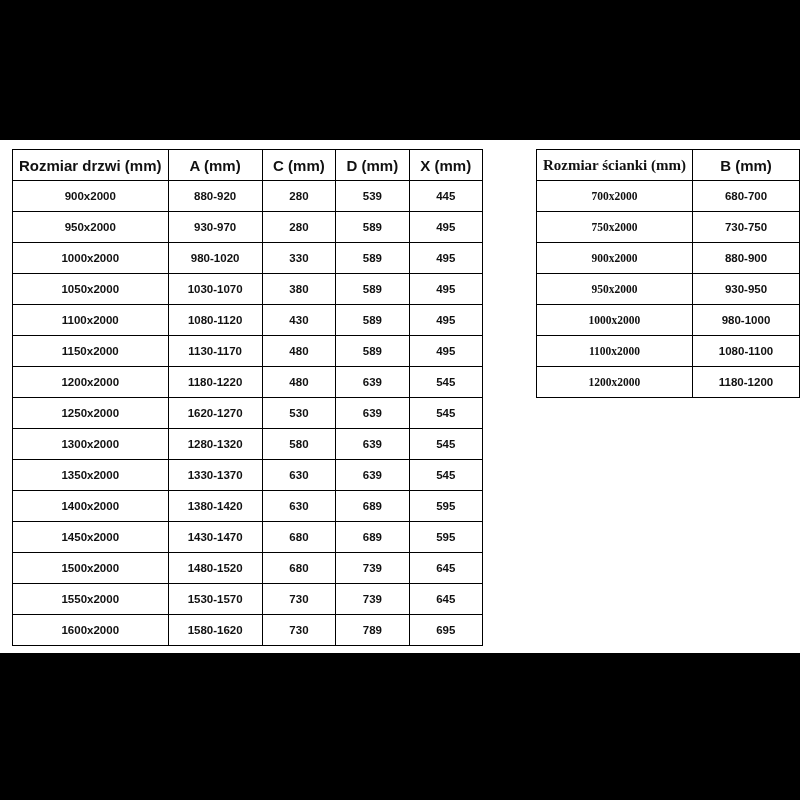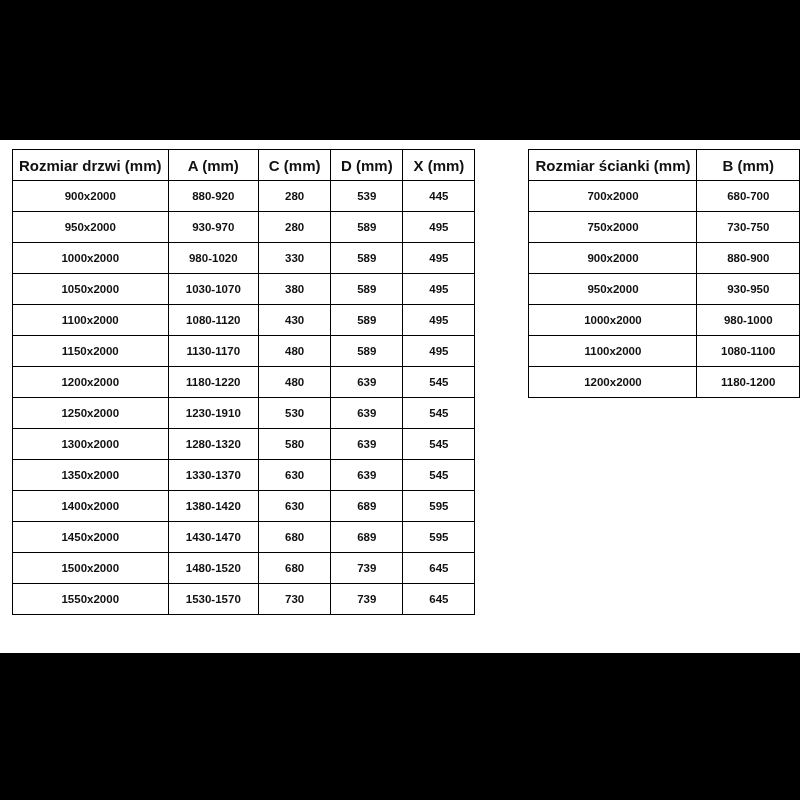--- a/index.html
+++ b/index.html
@@ -66,21 +66,21 @@
   td {
     font-weight: bold;
   }
   
   table.doors th:nth-child(1), table.doors td:nth-child(1) { width: 155px; }
   table.doors th:nth-child(2), table.doors td:nth-child(2) { width: 96px; }
   table.doors th:nth-child(3), table.doors td:nth-child(3) { width: 74px; }
   table.doors th:nth-child(4), table.doors td:nth-child(4) { width: 74px; }
   table.doors th:nth-child(5), table.doors td:nth-child(5) { width: 74px; }
   
-  table.walls th:nth-child(1), table.walls td:nth-child(1) { width: 146px; }
+  table.walls th:nth-child(1), table.walls td:nth-child(1) { width: 146px; font-family: Liberation Serif, serif; }
   table.walls th:nth-child(2), table.walls td:nth-child(2) { width: 109px; }
 </style>
 </head>
 <body>
 
 <div class="page">
   <div class="white-panel"></div>
   <div class="tables-row">
     <table class="doors">
       <thead>
@@ -137,21 +137,21 @@
         </tr>
         <tr>
           <td>1200x2000</td>
           <td>1180-1220</td>
           <td>480</td>
           <td>639</td>
           <td>545</td>
         </tr>
         <tr>
           <td>1250x2000</td>
-          <td>1230-1910</td>
+          <td>1620-1270</td>
           <td>530</td>
           <td>639</td>
           <td>545</td>
         </tr>
         <tr>
           <td>1300x2000</td>
           <td>1280-1320</td>
           <td>580</td>
           <td>639</td>
           <td>545</td>
@@ -183,20 +183,27 @@
           <td>680</td>
           <td>739</td>
           <td>645</td>
         </tr>
         <tr>
           <td>1550x2000</td>
           <td>1530-1570</td>
           <td>730</td>
           <td>739</td>
           <td>645</td>
+        </tr>
+        <tr>
+          <td>1600x2000</td>
+          <td>1580-1620</td>
+          <td>730</td>
+          <td>789</td>
+          <td>695</td>
         </tr>
       </tbody>
     </table>
 
     <table class="walls">
       <thead>
         <tr>
           <th>Rozmiar ścianki (mm)</th>
           <th>B (mm)</th>
         </tr>

